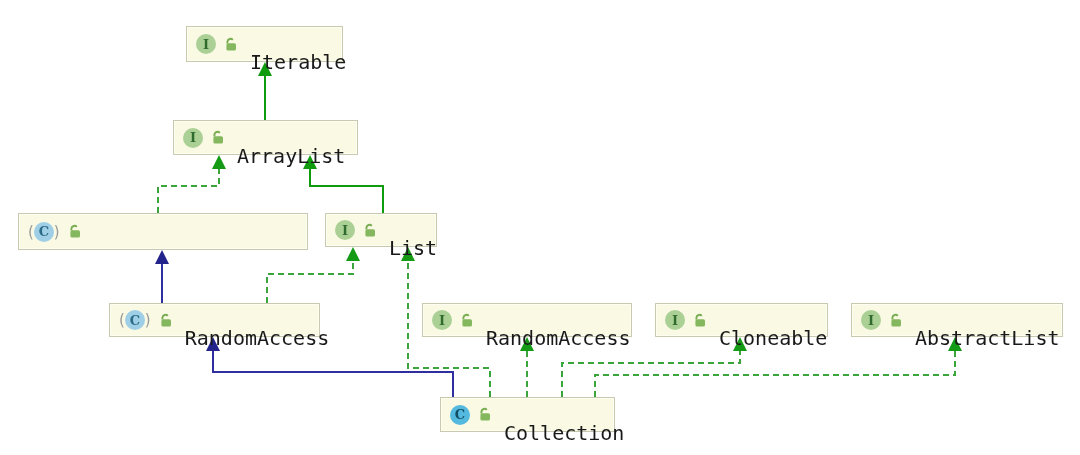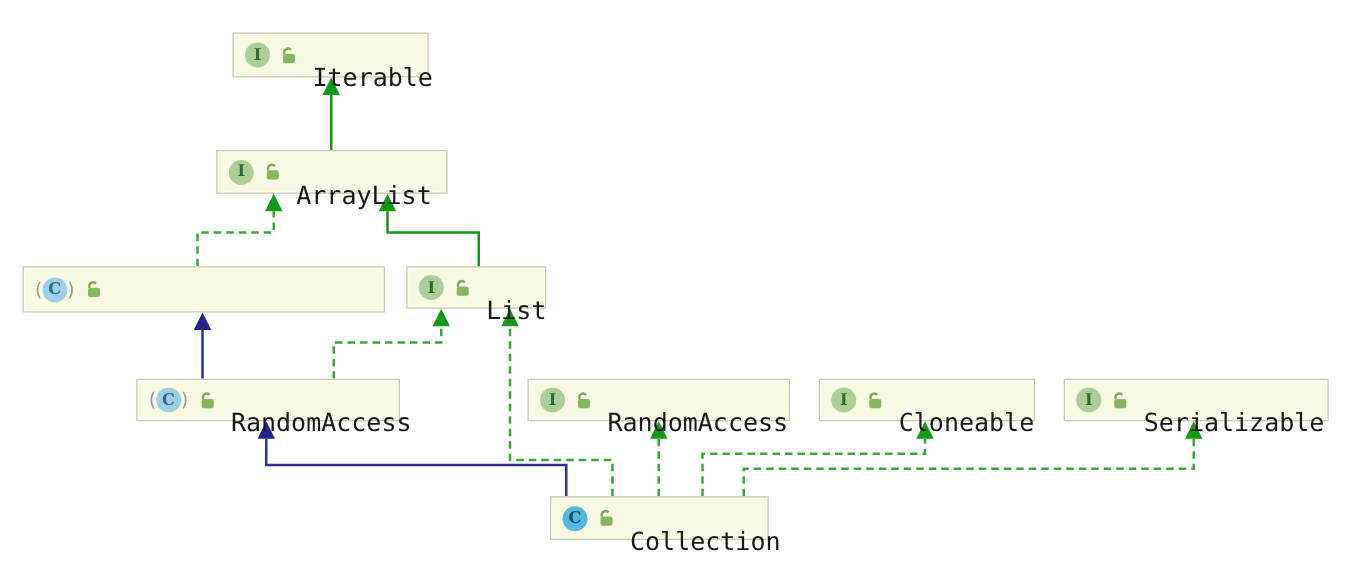--- a/index.html
+++ b/index.html
@@ -176,21 +176,21 @@
     <span class="label">Cloneable</span>
   </div>
 
   <div class="node" style="left:851px;top:303px;width:212px;height:34px;">
     <span class="circ circ-iface">
         <span>I</span>
       </span>
     <svg class="lock" viewBox="0 0 17 17">
         <use href="#lockdef"></use>
       </svg>
-    <span class="label">Serializable</span>
+    <span class="label">AbstractList</span>
   </div>
 
   <div class="node" style="left:440px;top:397px;width:175px;height:35px;">
     <span class="circ circ-class">
         <span>C</span>
       </span>
     <svg class="lock" viewBox="0 0 17 17">
         <use href="#lockdef"></use>
       </svg>
     <span class="label">Collection</span>

